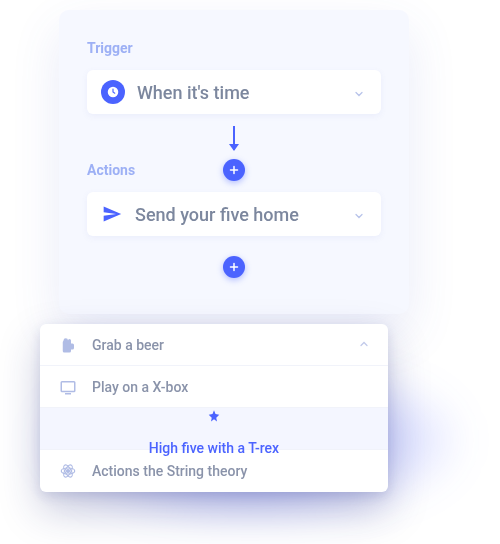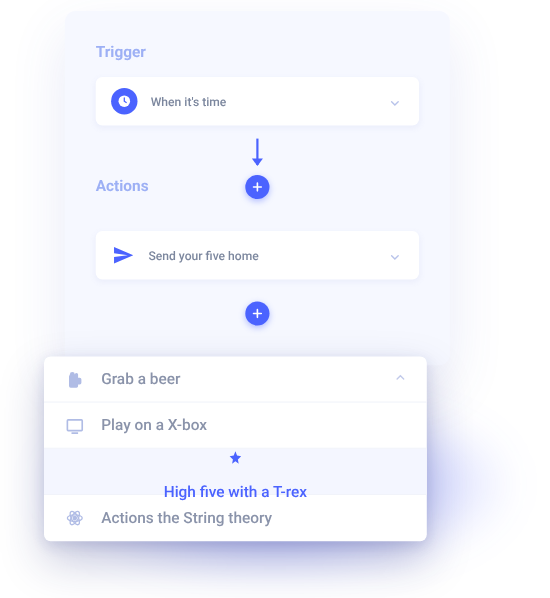--- a/index.html
+++ b/index.html
@@ -49,21 +49,21 @@
     box-shadow: 0 2px 6px rgba(100,120,200,0.08);
   }
   .row-select .icon-circle {
     width: 24px; height: 24px;
     border-radius: 50%;
     background: #4b63ff;
     display: flex; align-items: center; justify-content: center;
   }
   .row-select .label {
     flex: 1;
-    font-size: 11px;
+    font-size: 18px;
     color: #7c879e;
     font-weight: 500;
   }
   .chev {
     width: 14px; height: 14px;
     color: #b8c3ea;
   }
   .connector {
     display: flex;
     flex-direction: column;
@@ -78,21 +78,21 @@
     content: "";
     position: absolute;
     bottom: -1px; left: -4px;
     border-left: 5px solid transparent;
     border-right: 5px solid transparent;
     border-top: 7px solid #4b63ff;
   }
   .actions-header {
     display: flex;
     align-items: center;
-    margin-bottom: 32px;
+    margin-bottom: 14px;
     position: relative;
   }
   .actions-header .section-label { margin-bottom: 0; }
   .add-circle {
     width: 22px; height: 22px;
     border-radius: 50%;
     background: #4b63ff;
     display: flex; align-items: center; justify-content: center;
     position: absolute;
     left: 50%;

